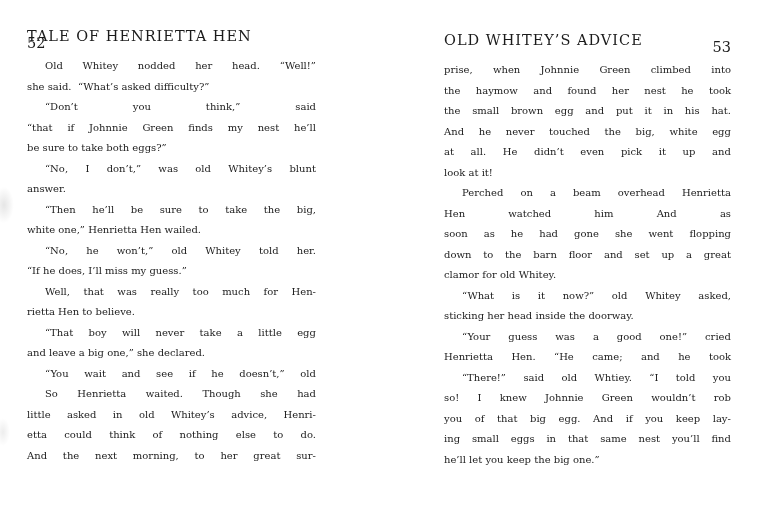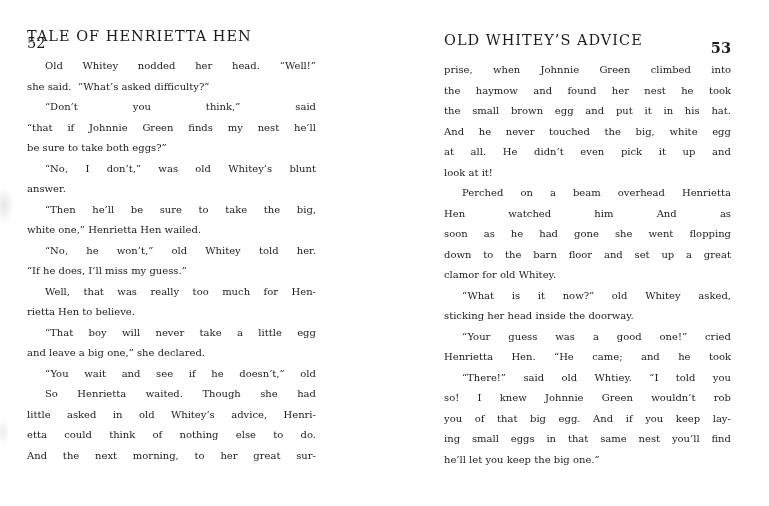--- a/index.html
+++ b/index.html
@@ -42,21 +42,21 @@
     letter-spacing: 1px;
     margin-bottom: 12px;
     white-space: nowrap;
   }
   .running-head .num {
     position: absolute;
     top: 7px;
     letter-spacing: 0;
   }
   .page.left .running-head .num { left: 0; }
-  .page.right .running-head .num { right: 0; font-weight: bold; }
+  .page.right .running-head .num { right: 0; }
   .running-head .title {
     display: block;
     text-align: left;
   }
   .page-body {
     font-size: 10px;
     line-height: 20.5px;
   }
   .line {
     height: 20.5px;

